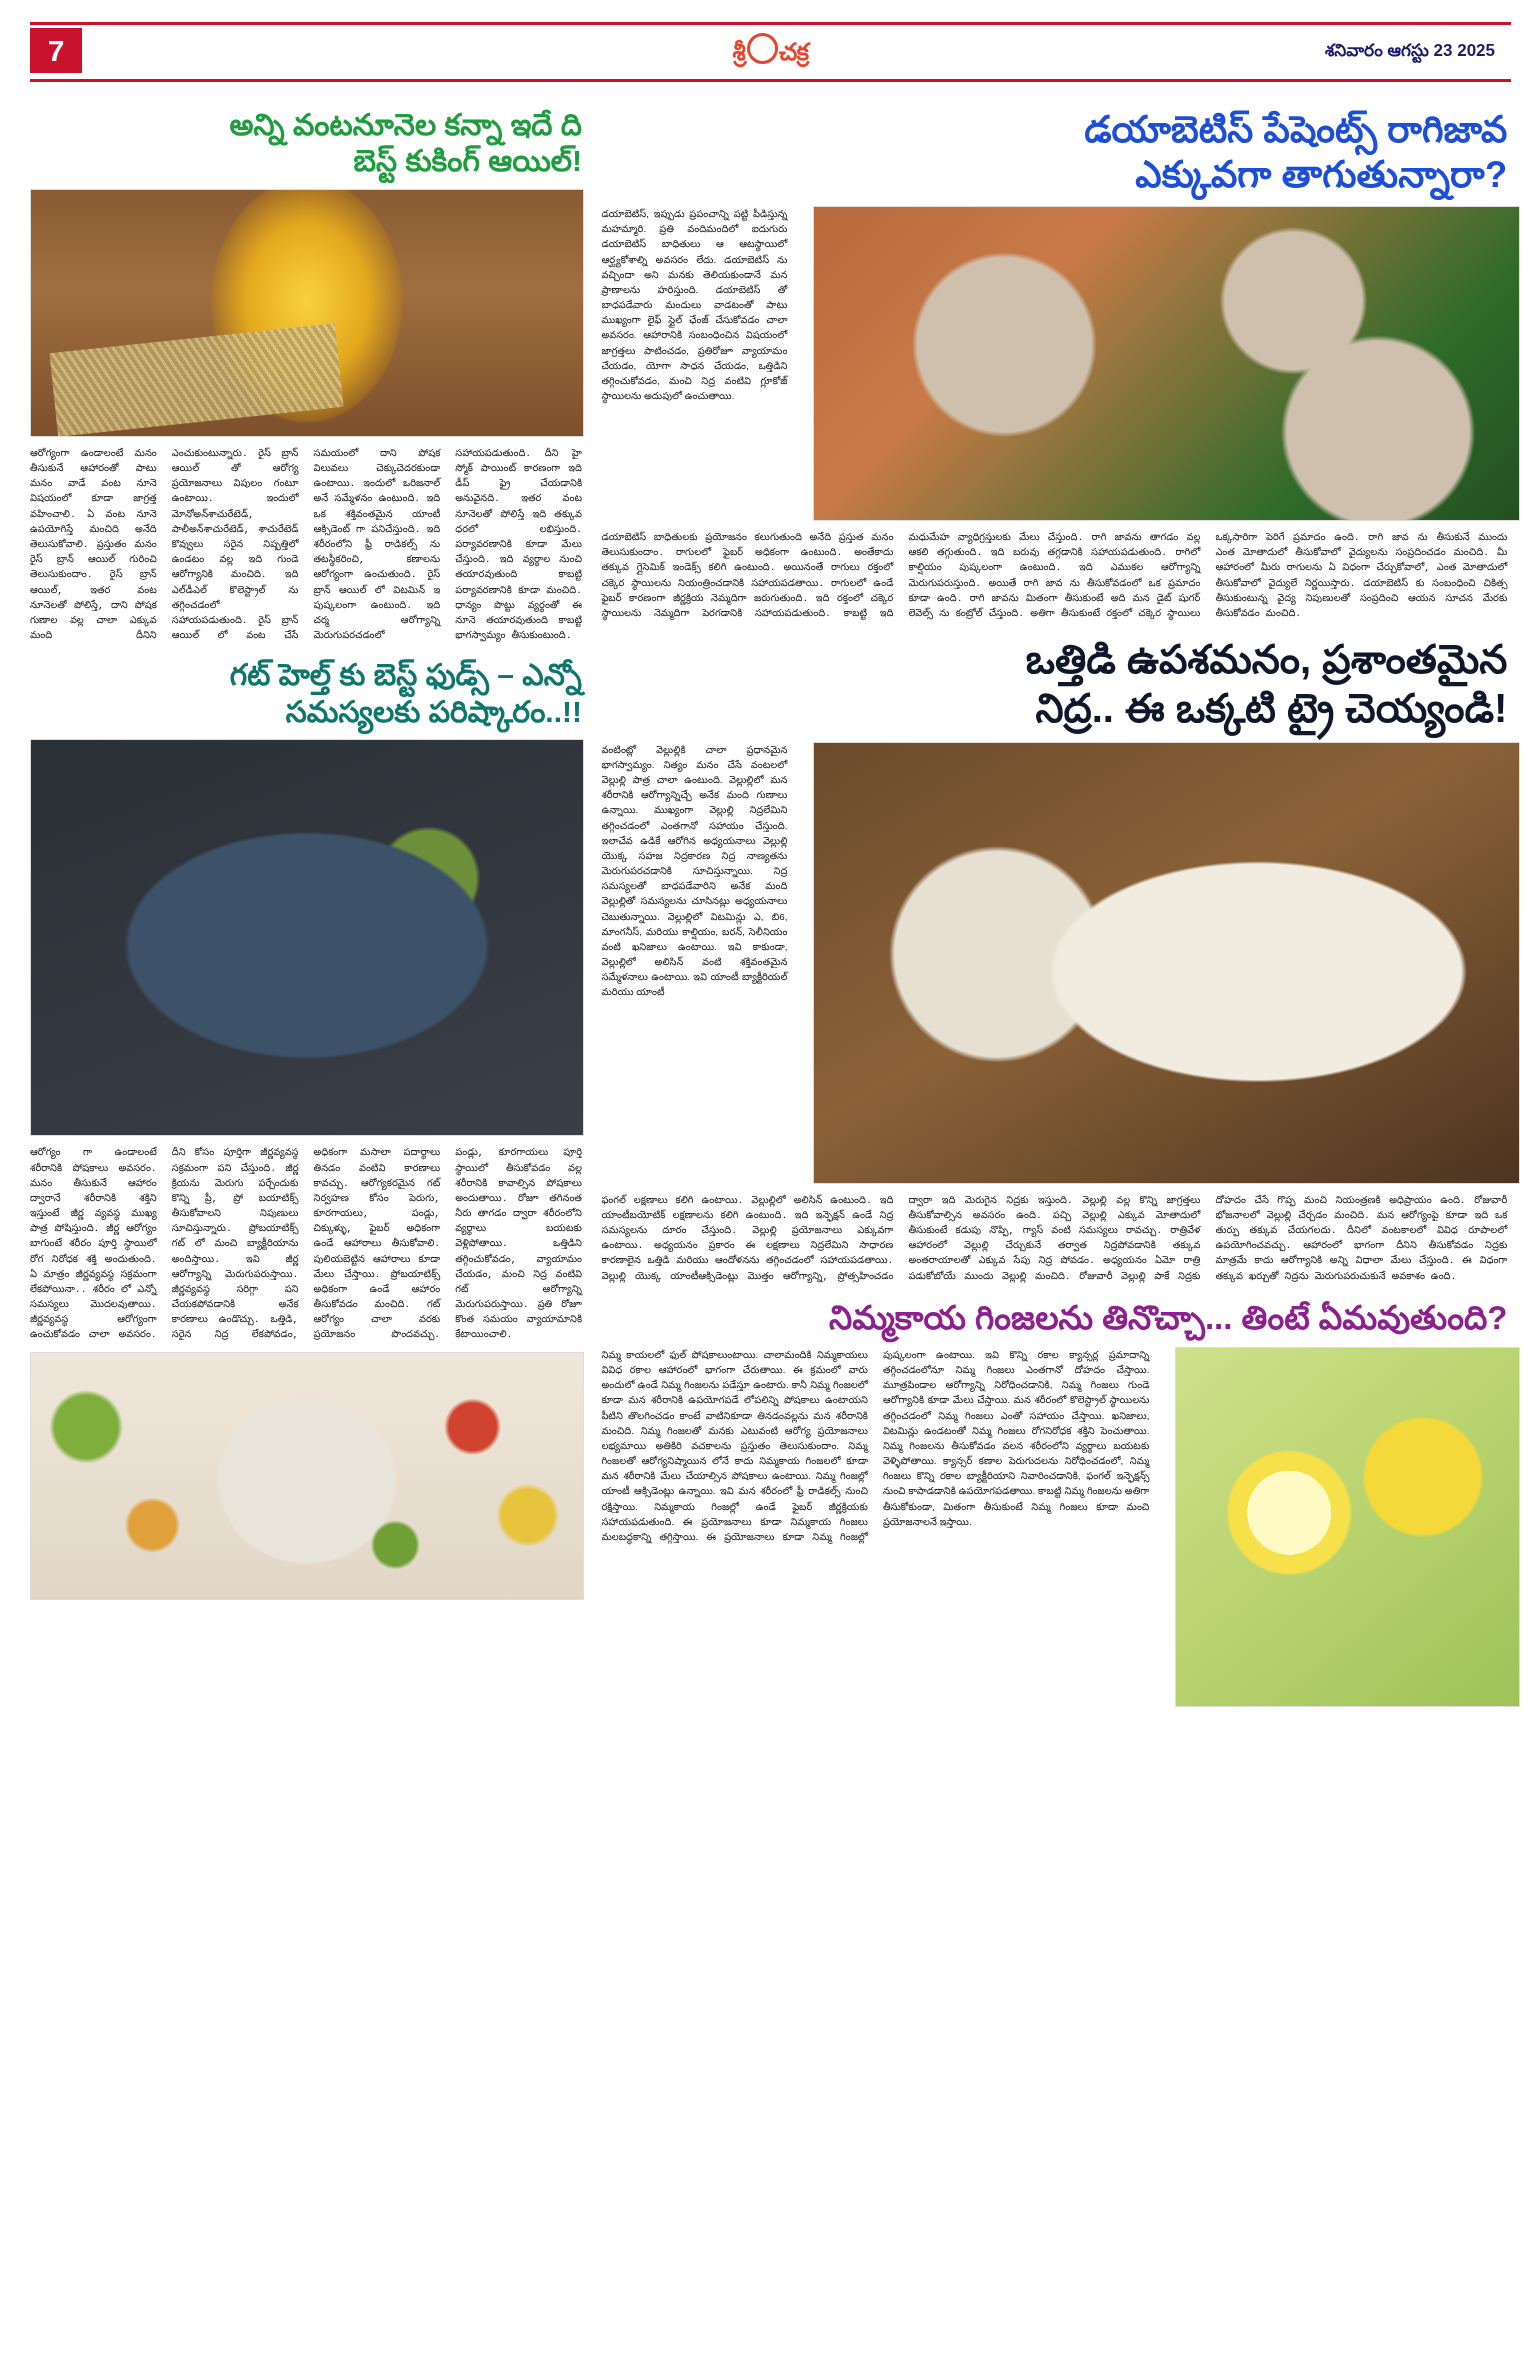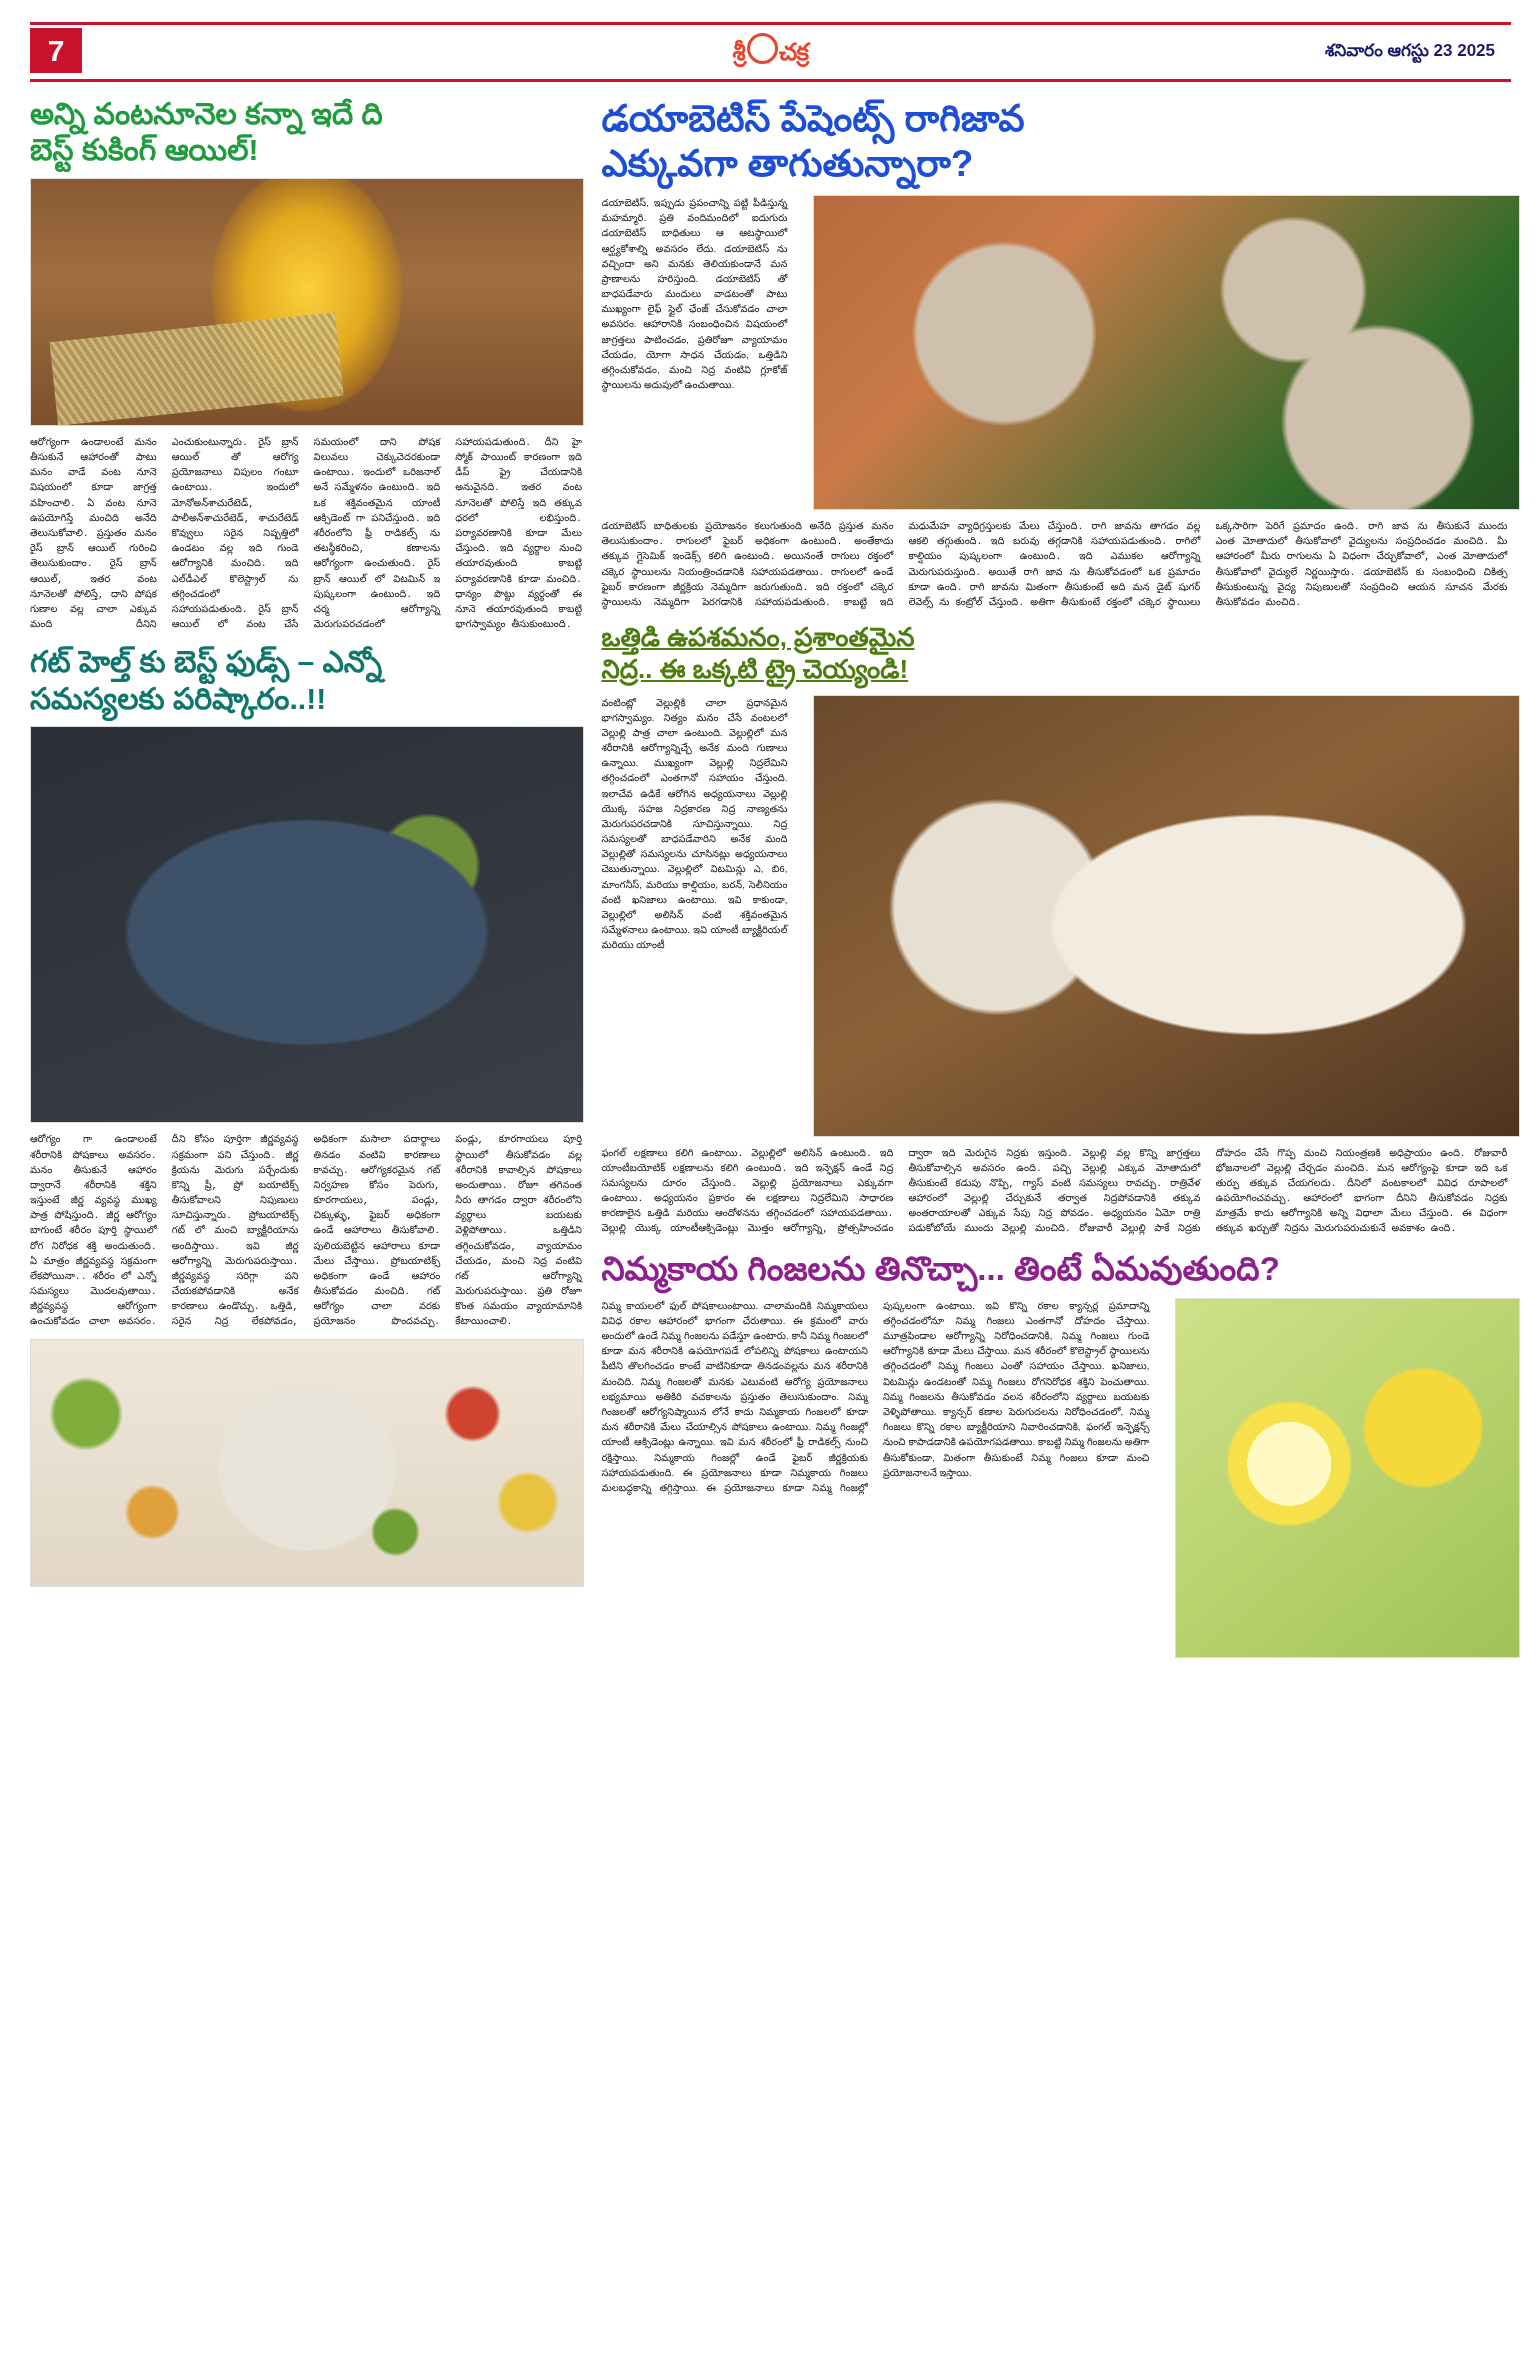--- a/index.html
+++ b/index.html
@@ -77,29 +77,29 @@
   
   .content {
     display: flex;
     margin: 10.4px 30px 0 30px;
     gap: 19.4px;
   }
   .col-left { width: 552px; flex: none; }
   .col-right { width: 906px; flex: none; }
 
   .headline {
-    text-align: left;
+    text-align: right;
     font-weight: bold;
     line-height: 1.22;
-    margin: 3px 0 9px 0;
+    margin: 14px 0 9px 0;
   }
   .headline-green { color: #1f9c3d; font-size: 30px; }
   .headline-red { color: #1d4ed8; font-size: 37px; }
   .headline-pink { color: #0f766e; font-size: 30px; }
-  .headline-blue { color: #4d7c0f; font-size: 26px; text-decoration: underline; }
+  .headline-blue { color: #0f172a; font-size: 40px; }
   .headline-purple { color: #8d1f8f; font-size: 33px; }
 
   .photo {
     width: 100%;
     display: block;
     position: relative;
     overflow: hidden;
     border: 0.7px solid #ddd;
   }
 

